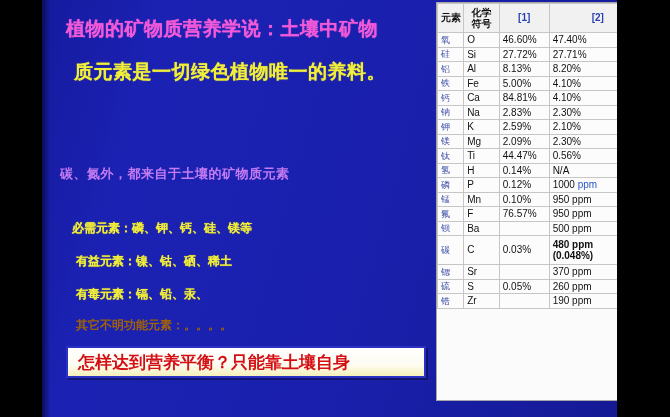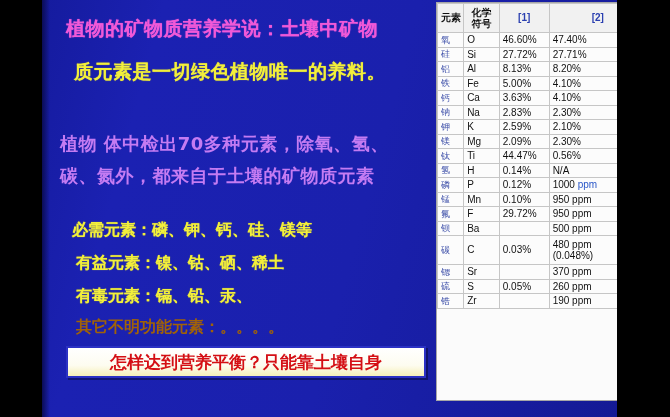--- a/index.html
+++ b/index.html
@@ -76,25 +76,25 @@
     color: #c47bf2;
   }
   .t-white {
     color: #a16207;
   }
 
   #title-1 { left: 14px;  top: 19px; }
   #title-2 { left: 22px;  top: 62px; text-align: right; }
 
   #para-1 { left: 8px;   top: 135px; font-size: 18px; }
-  #para-2 { left: 8px;   top: 167px; font-size: 18px; text-align: right; }
+  #para-2 { left: 8px;   top: 167px; font-size: 13px; text-align: right; }
 
   .bullet {
     position: absolute;
-    font-size: 16px;
+    font-size: 12px;
     font-weight: 700;
     white-space: nowrap;
     line-height: 1;
   }
   #bul-1 { left: 20px; top: 222px; }
   #bul-2 { left: 24px; top: 255px; }
   #bul-3 { left: 24px; top: 288px; }
   #bul-4 { left: 24px; top: 319px; font-weight: 700; }
 
   
@@ -111,21 +111,20 @@
     display: flex;
     align-items: center;
   }
   #banner-text {
     color: #d40f14;
     font-size: 17px;
     font-weight: 700;
     white-space: nowrap;
     padding-left: 10px;
     letter-spacing: 0px;
-    margin-left: 32px;
   }
 
   
   #table-wrap {
     position: absolute;
     left: 436px;
     top: 2px;
     width: 212px;
     height: 399px;
     background: #fbfbfb;
@@ -172,37 +171,36 @@
   td.cn-name {
     color: #3c4ea8;
     font-size: 9px;
     text-align: center;
     padding: 0 1px;
   }
   td.sym { font-size: 10px; padding-left: 4px; }
   td.val { font-size: 10px; }
   .ppm-blue { color: #2a57c8; text-align: center; }
   tr.tall td { height: 26px; }
-  .two-line { line-height: 1.25; white-space: normal; }
+  .two-line { line-height: 1.25; white-space: normal; font-weight: bold; }
 </style>
 </head>
 <body>
 
 <div id="slide">
 
   <div id="slide-surface"></div>
   <div id="left-shade"></div>
 
   <div class="text-col">
 
     <div class="title-line t-magenta" id="title-1">植物的矿物质营养学说：土壤中矿物</div>
 
     <div class="title-line t-yellow" id="title-2">质元素是一切绿色植物唯一的养料。</div>
 
-    <div class="title-line t-violet" id="para-1">植物 体中检出70多种元素，除氧、氢、</div>
 
     <div class="title-line t-violet" id="para-2">碳、氮外，都来自于土壤的矿物质元素</div>
 
     <div class="bullet t-yellow" id="bul-1">必需元素：磷、钾、钙、硅、镁等</div>
 
     <div class="bullet t-yellow" id="bul-3">有毒元素：镉、铅、汞、</div>
 
     <div class="bullet t-yellow" id="bul-2">有益元素：镍、钴、硒、稀土</div>
 
     <div class="bullet t-white" id="bul-4">其它不明功能元素：。。。。</div>
@@ -253,21 +251,21 @@
           </tr>
           <tr>
             <td class="cn-name">铁</td>
             <td class="sym">Fe</td>
             <td class="val">5.00%</td>
             <td class="val">4.10%</td>
           </tr>
           <tr>
             <td class="cn-name">钙</td>
             <td class="sym">Ca</td>
-            <td class="val">3.63%</td>
+            <td class="val">84.81%</td>
             <td class="val">4.10%</td>
           </tr>
           <tr>
             <td class="cn-name">钠</td>
             <td class="sym">Na</td>
             <td class="val">2.83%</td>
             <td class="val">2.30%</td>
           </tr>
           <tr>
             <td class="cn-name">钾</td>
@@ -301,21 +299,21 @@
           </tr>
           <tr>
             <td class="cn-name">锰</td>
             <td class="sym">Mn</td>
             <td class="val">0.10%</td>
             <td class="val">950 ppm</td>
           </tr>
           <tr>
             <td class="cn-name">氟</td>
             <td class="sym">F</td>
-            <td class="val">29.72%</td>
+            <td class="val">76.57%</td>
             <td class="val">950 ppm</td>
           </tr>
           <tr>
             <td class="cn-name">钡</td>
             <td class="sym">Ba</td>
             <td class="val"></td>
             <td class="val">500 ppm</td>
           </tr>
           <tr class="tall">
             <td class="cn-name">碳</td>

